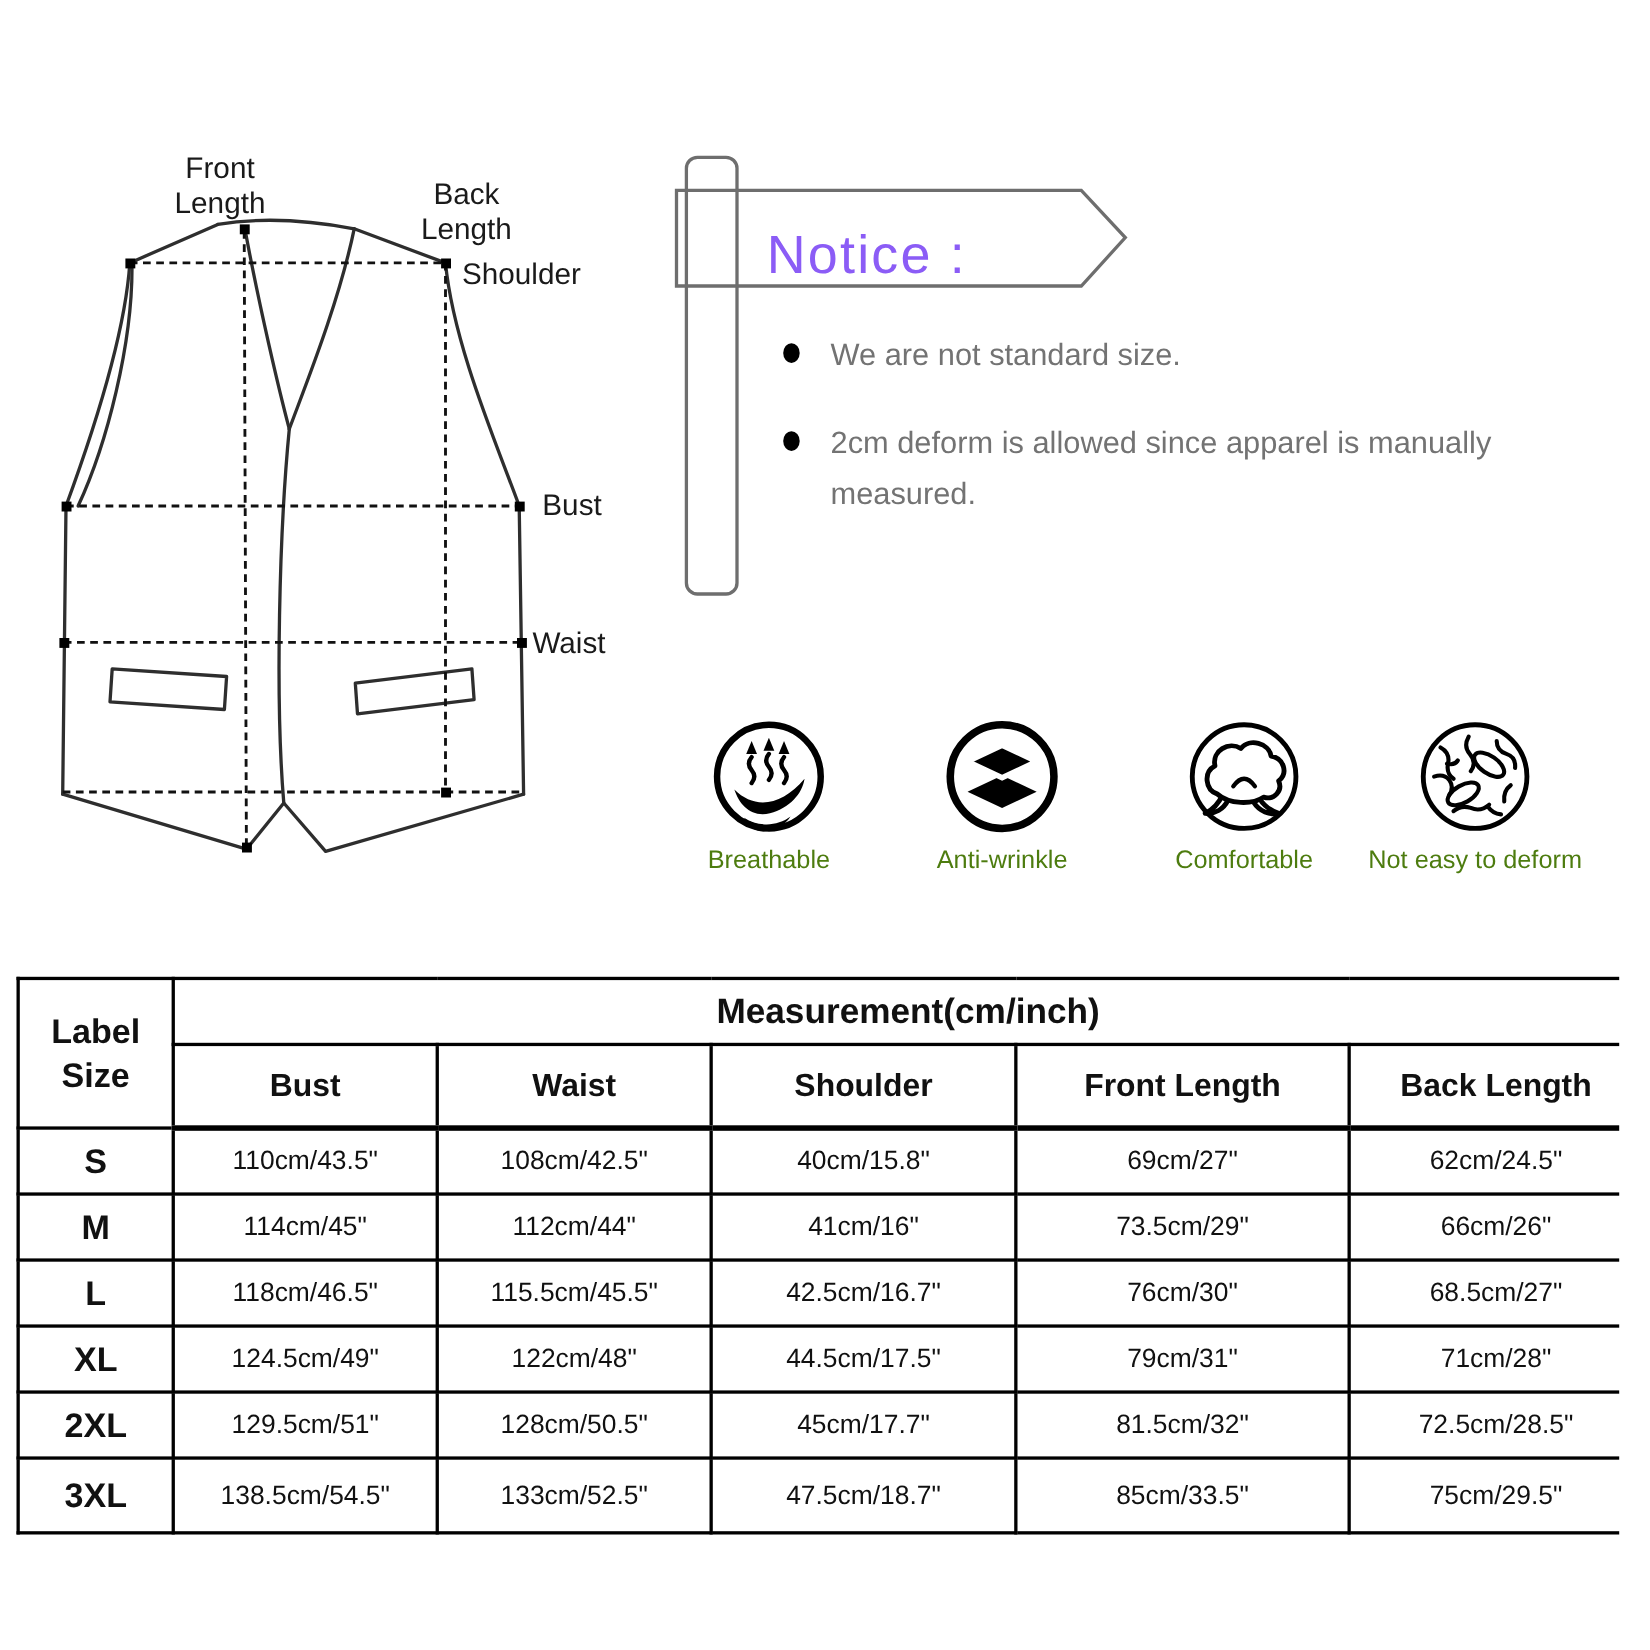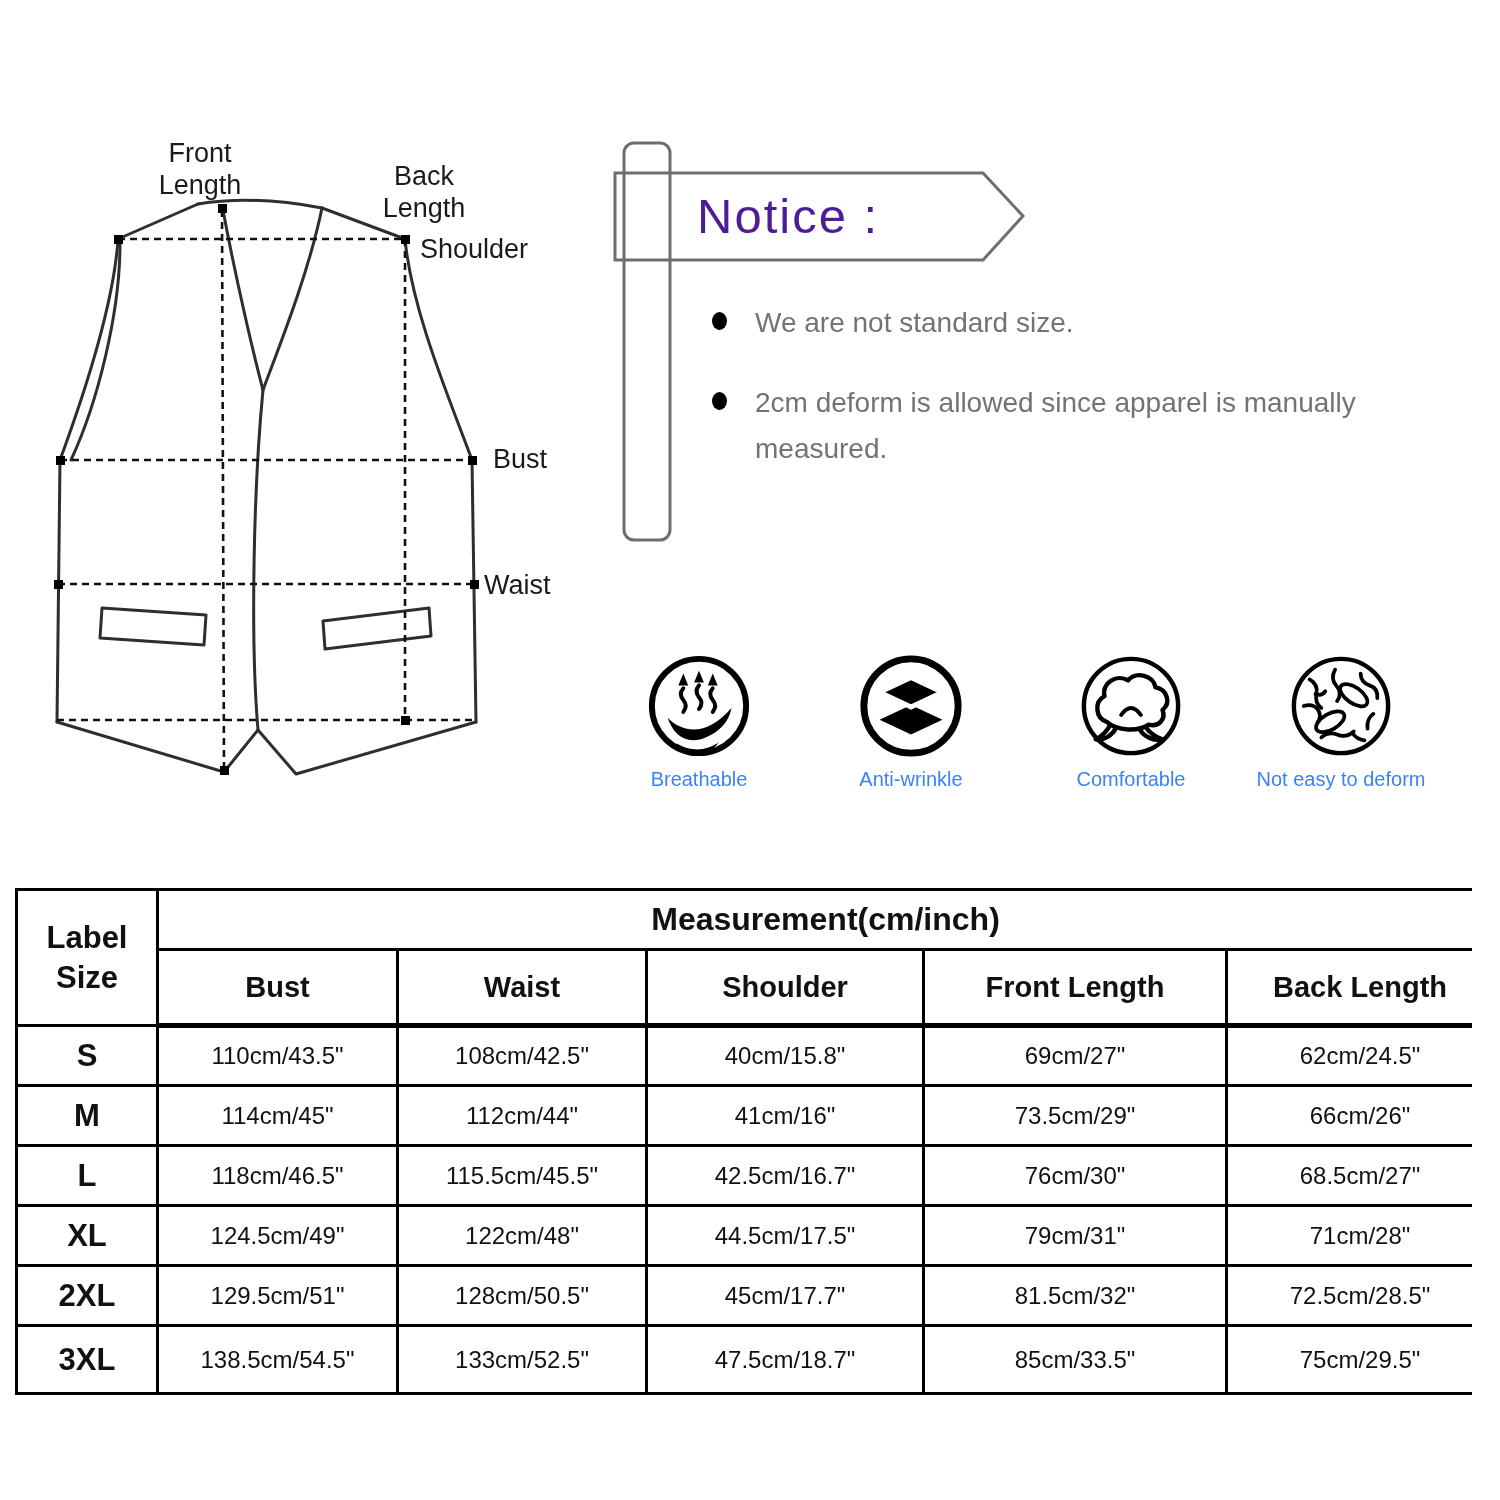--- a/index.html
+++ b/index.html
@@ -9,35 +9,35 @@
     font-family:"Liberation Sans", sans-serif; color:#111111;
   }
   .abs { position:absolute; }
 
   
   .vest-label { position:absolute; font-size:27px; color:#1a1a1a; white-space:nowrap; }
   .vest-label.two-line { white-space:normal; text-align:center; line-height:32px; width:106px; }
 
   
   #notice-title {
-    position:absolute; left:697px; top:188px;
-    font-size:49px; letter-spacing:2px; color:#4c1d95;
+    position:absolute; left:697px; top:204px;
+    font-size:49px; letter-spacing:2px; color:#8b5cf6;
   }
   #notice-bullets { position:absolute; left:712px; top:300px; width:700px; }
   .bullet-row { display:flex; align-items:flex-start; margin-bottom:34px; }
   .bullet-dot {
     flex:none; width:15px; height:18px; background:#000;
     border-radius:50%; margin:12px 28px 0 0;
   }
   .bullet-text { font-size:28px; line-height:46px; color:#737373; }
 
   
   .feature-card { position:absolute; top:652px; width:220px; text-align:center; }
   .feature-card svg { display:block; margin:0 auto; }
-  .feature-label { margin-top:8px; font-size:20px; color:#3b82f6; white-space:nowrap; }
+  .feature-label { margin-top:8px; font-size:23px; color:#4d7c0f; white-space:nowrap; }
 
   
   #size-table {
     position:absolute; left:15px; top:888px;
     border-collapse:collapse; table-layout:fixed; width:1477px;
     background:#fff;
   }
   #size-table td {
     border:3px solid #000; text-align:center; vertical-align:middle;
     padding:0; overflow:hidden;

